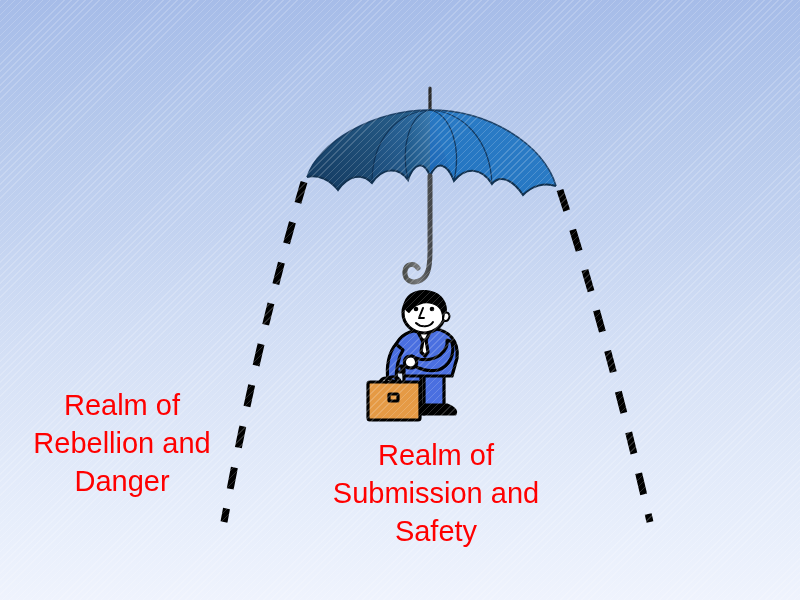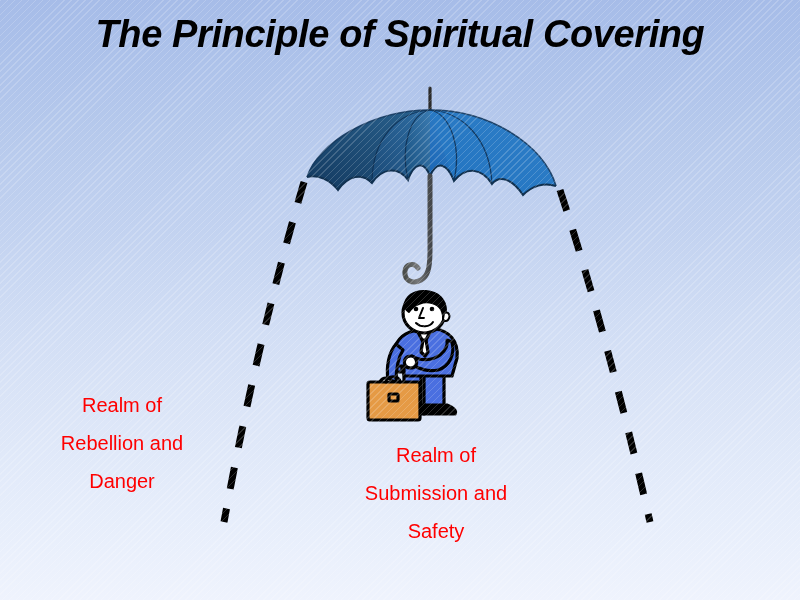--- a/index.html
+++ b/index.html
@@ -51,21 +51,21 @@
     font-style: italic;
     color: #000000;
     letter-spacing: -0.4px;
     line-height: 1.1;
     white-space: nowrap;
   }
 
   .realm-text {
     position: absolute;
     color: #ff0000;
-    font-size: 20px;
+    font-size: 29px;
     line-height: 38px;
     text-align: center;
     font-weight: normal;
     white-space: pre-line;
   }
   #realm-left {
     left: 6px;
     top: 386px;
     width: 232px;
   }
@@ -256,21 +256,20 @@
       <g>
         <rect x="368" y="382" width="52" height="38" rx="2" fill="#e59a45"></rect>
         <path d="M386 382 C 386 375, 400 375, 400 382" fill="none" stroke-width="3"></path>
         <rect x="389" y="394" width="9" height="7" rx="1" fill="#e59a45"></rect>
       </g>
     </g>
   </svg>
 
   <div id="texture"></div>
 
-  <div id="title">The Principle of Spiritual Covering</div>
 
   <div id="realm-left" class="realm-text">Realm of
 Rebellion and
 Danger</div>
 
   <div id="realm-right" class="realm-text">Realm of
 Submission and
 Safety</div>
 
 </div>

